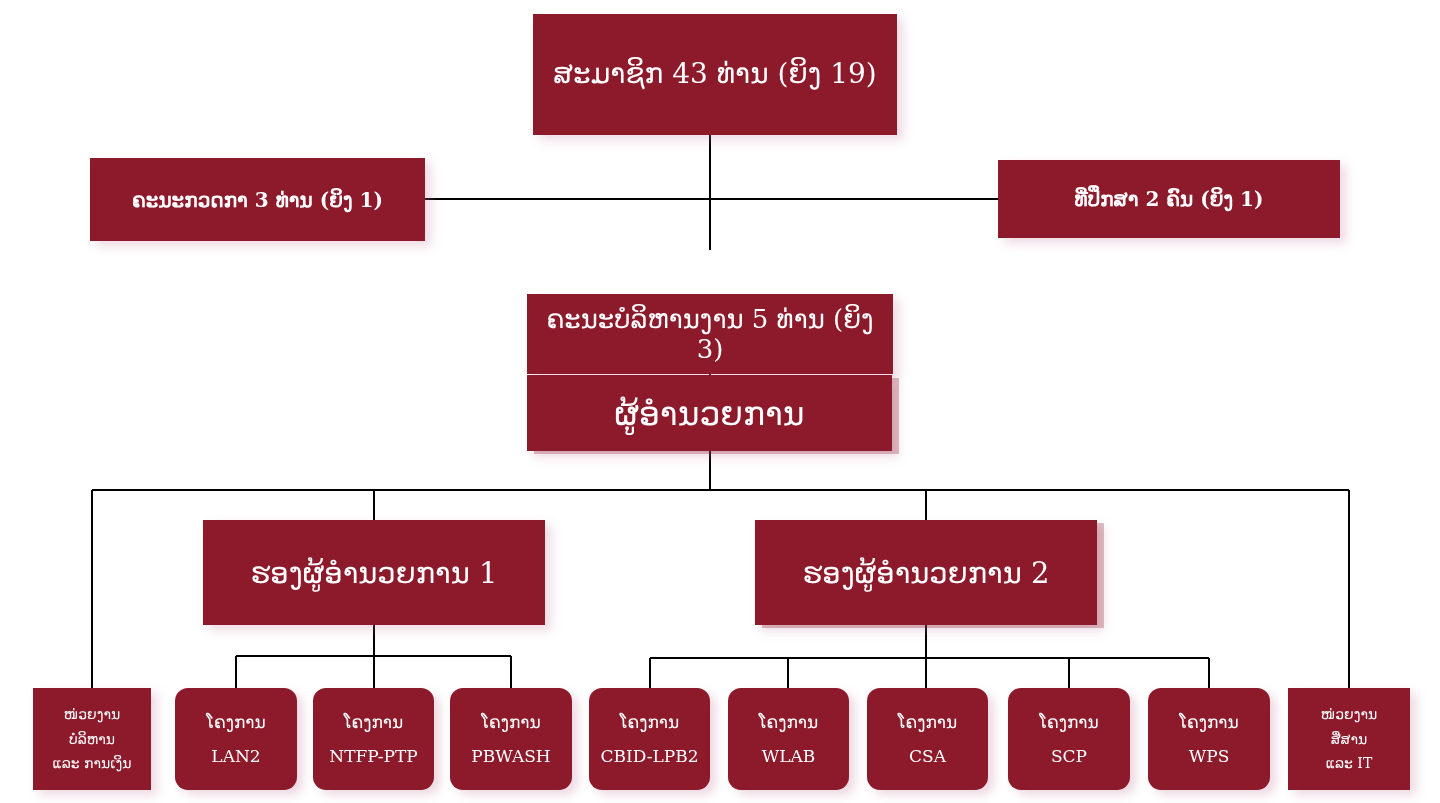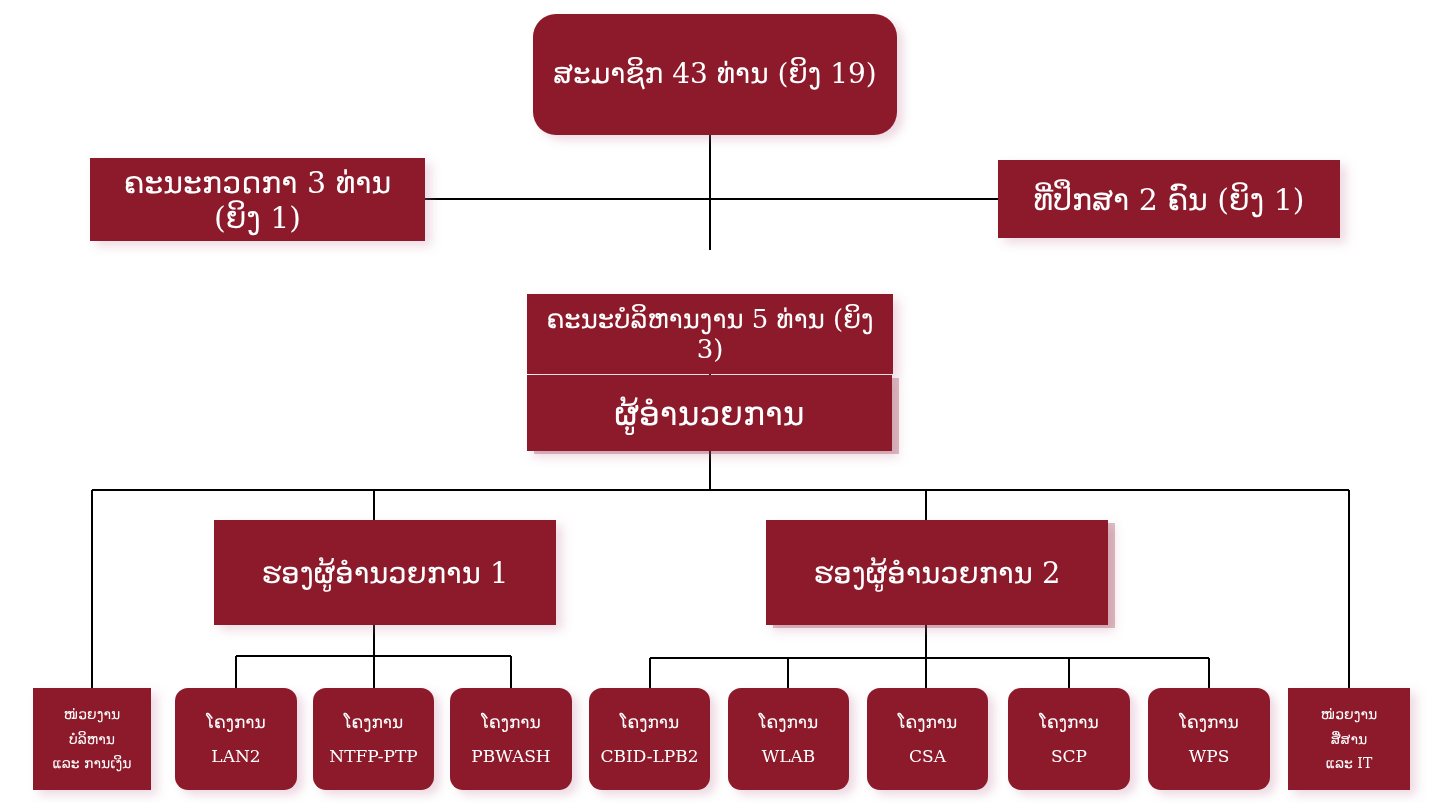--- a/index.html
+++ b/index.html
@@ -29,24 +29,24 @@
     justify-content: center;
     text-align: center;
     box-shadow: 6px 5px 10px rgba(196, 130, 160, 0.30);
     box-sizing: border-box;
     padding: 2px 6px;
   }
   .box.shadow-hard {
     box-shadow: 7px 3px 0 rgba(140, 26, 43, 0.28), 6px 6px 10px rgba(196, 130, 160, 0.30);
   }
   .box.top-node   { font-size: 28px; line-height: 1.6; }
-  .box.side-node  { font-size: 30px; }
+  .box.side-node  { font-size: 20px; font-weight: bold; }
   .box.board-node { font-size: 26px; }
   .box.dir-node   { font-size: 33px; }
-  .box.dep-node   { font-size: 29px; margin-left: 11px; }
+  .box.dep-node   { font-size: 29px; }
   .box.unit       { font-size: 17px;   line-height: 2.0; border-radius: 13px; }
   .box.unit3      { font-size: 14px; line-height: 1.75; }
   .bl { display: block; }
 </style>
 </head>
 <body>
 
 <div id="canvas" style="--box-color: #8C1A2B; --text-color: #FFFFFF; background: rgb(255, 255, 255);">
 
   <svg class="connectors" width="1440" height="803" viewBox="0 0 1440 803" aria-hidden="true">
@@ -74,21 +74,21 @@
 
       <line x1="926" y1="625" x2="926" y2="688"></line>
       <line x1="650" y1="658" x2="1209" y2="658"></line>
       <line x1="650" y1="658" x2="650" y2="688"></line>
       <line x1="788" y1="658" x2="788" y2="688"></line>
       <line x1="1069" y1="658" x2="1069" y2="688"></line>
       <line x1="1209" y1="658" x2="1209" y2="688"></line>
     </g>
   </svg>
 
-  <div class="box top-node" style="left:533px; top:14px; width:364px; height:121px;border-radius:23px;">
+  <div class="box top-node" style="left:533px; top:14px; width:364px; height:121px;">
     <span class="bl">ສະມາຊິກ 43 ທ່ານ (ຍິງ 19)</span>
   </div>
 
   <div class="box side-node" style="left:90px; top:158px; width:335px; height:83px;">
     <span class="bl">ຄະນະກວດກາ 3 ທ່ານ (ຍິງ 1)</span>
   </div>
 
   <div class="box side-node" style="left:998px; top:160px; width:342px; height:78px;">
     <span class="bl">ທີ່ປຶກສາ 2 ຄົນ (ຍິງ 1)</span>
   </div>

